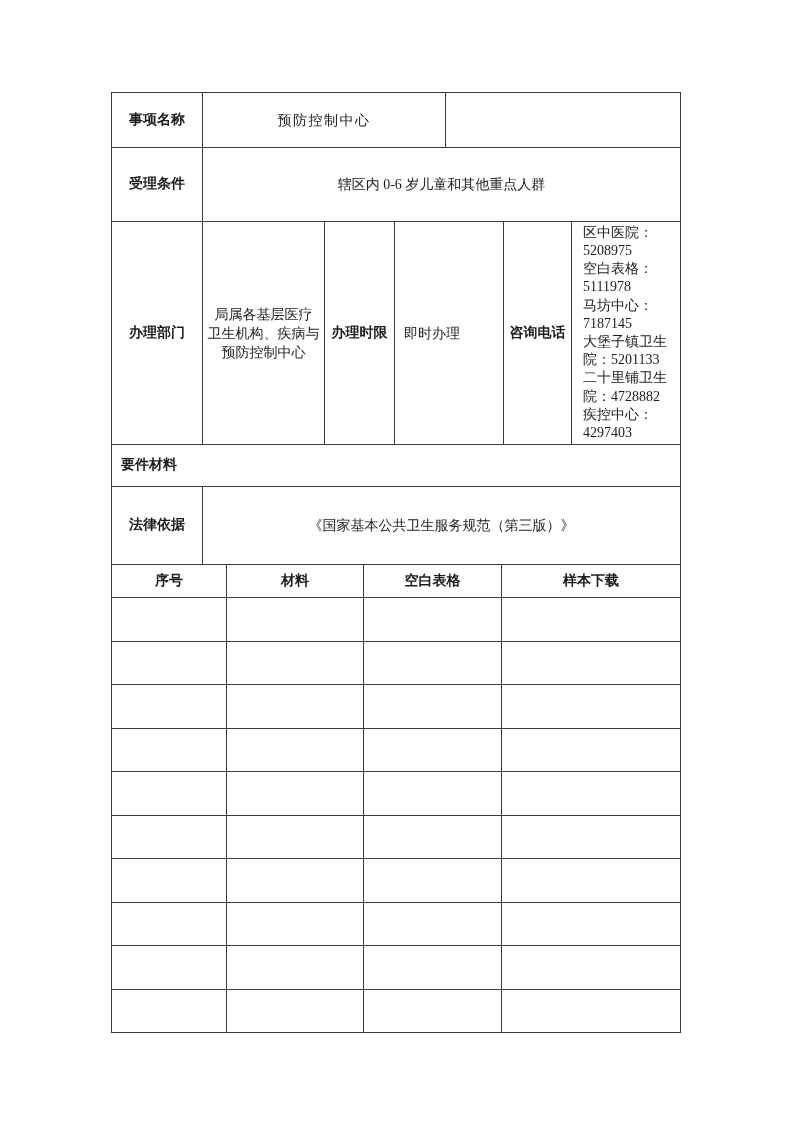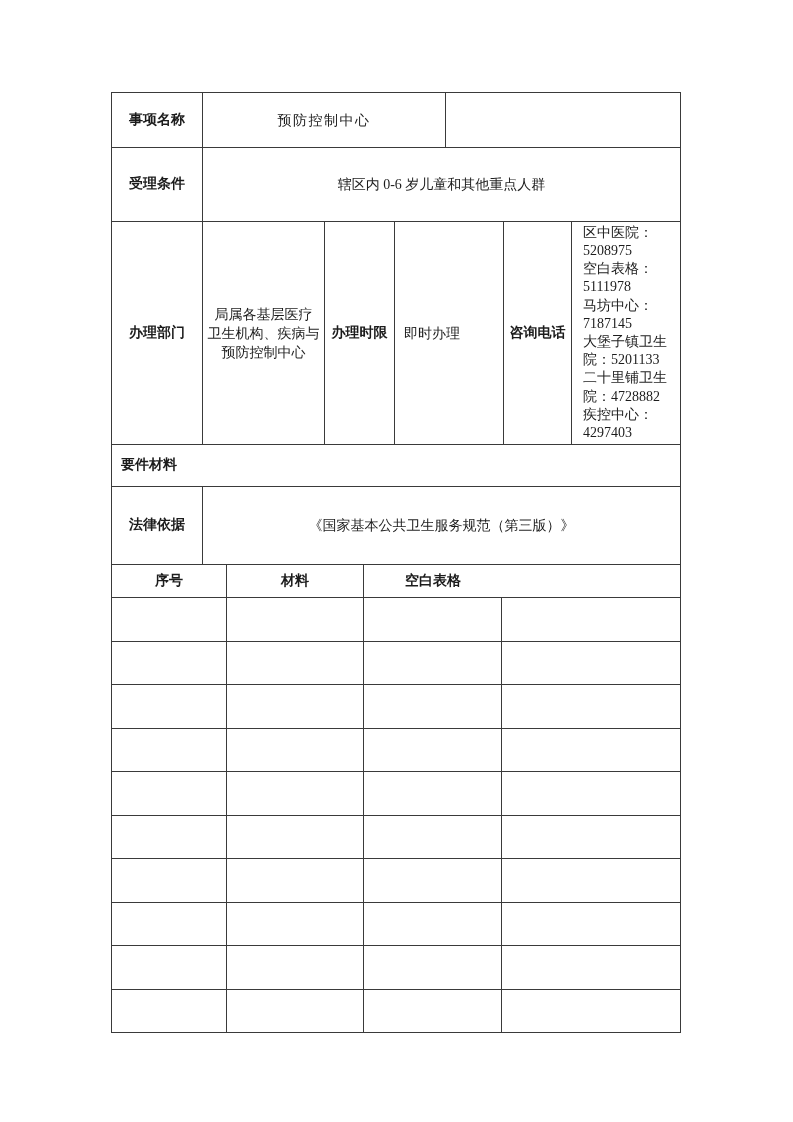--- a/index.html
+++ b/index.html
@@ -100,20 +100,21 @@
 
     <div class="row r4">
       <div class="cell label w91">法律依据</div>
       <div class="cell w477">《国家基本公共卫生服务规范（第三版）》</div>
     </div>
 
     <div class="row rh">
       <div class="cell label mc1">序号</div>
       <div class="cell label mc2">材料</div>
       <div class="cell label mc3">空白表格</div>
+      <div class="cell label mc4">样本下载</div>
     </div>
 
   <div class="row re">
         <div class="cell mc1"></div>
         <div class="cell mc2"></div>
         <div class="cell mc3"></div>
         <div class="cell mc4"></div>
       </div>
       <div class="row re">
         <div class="cell mc1"></div>

